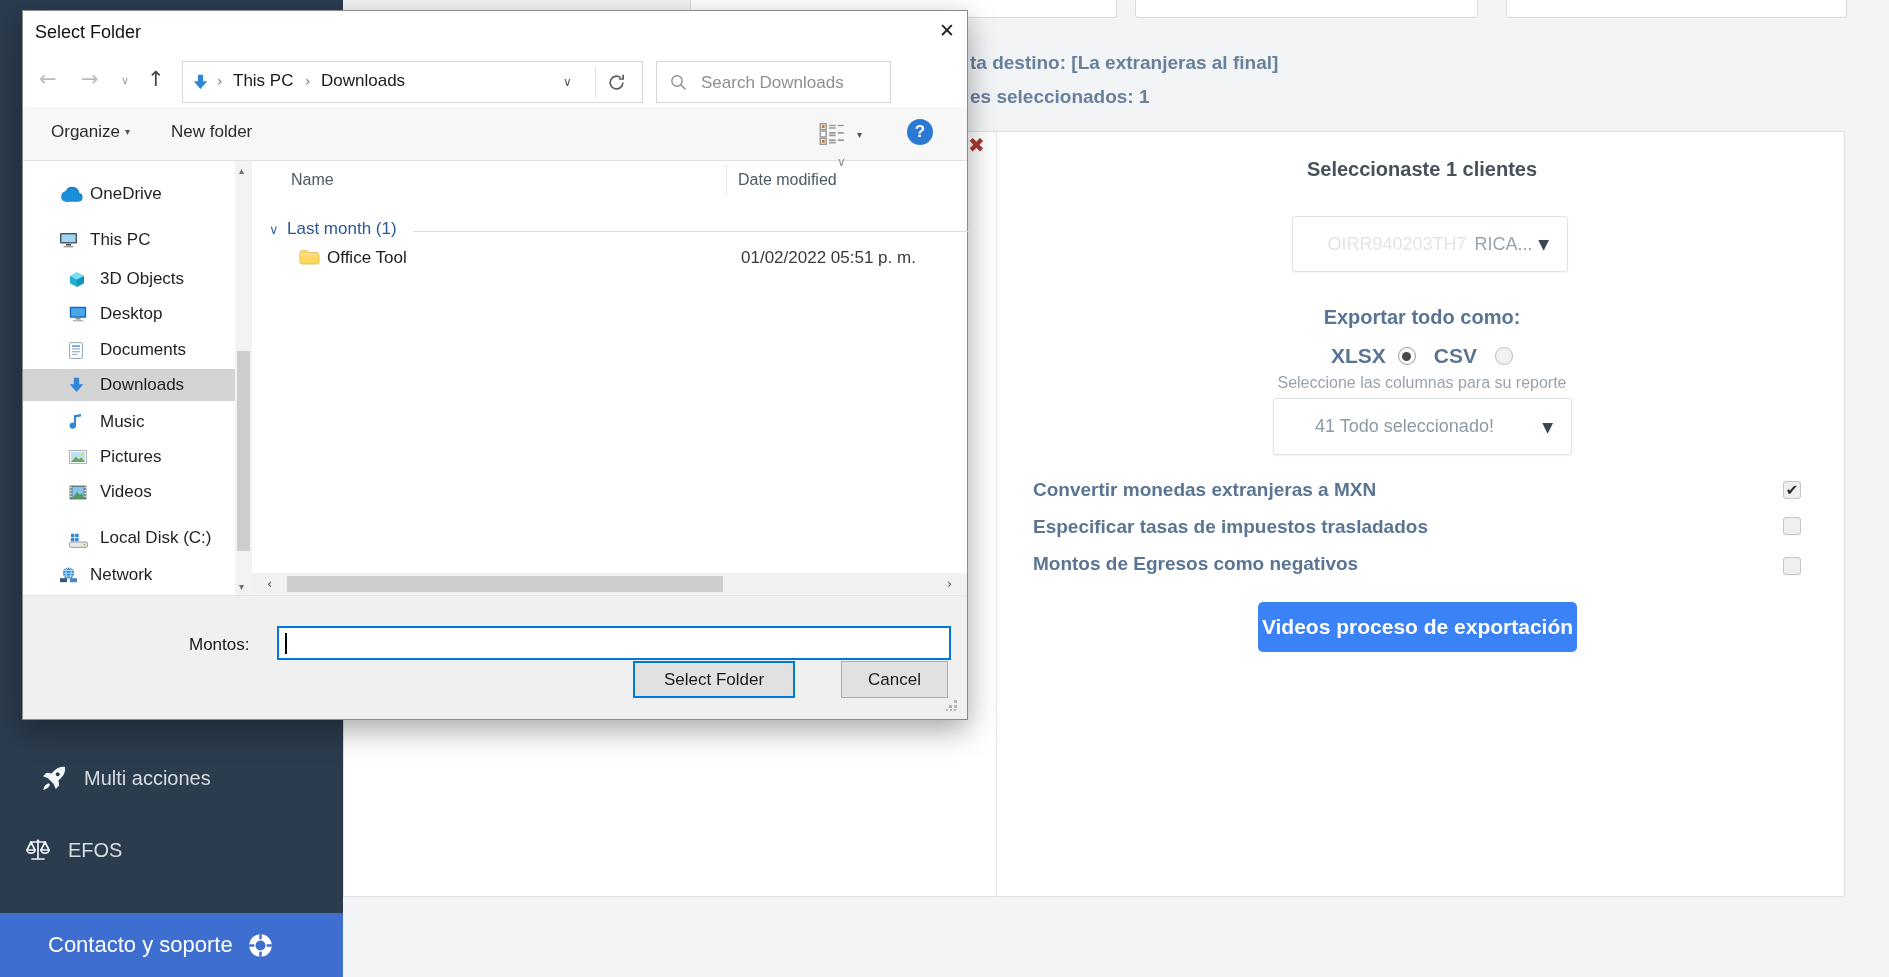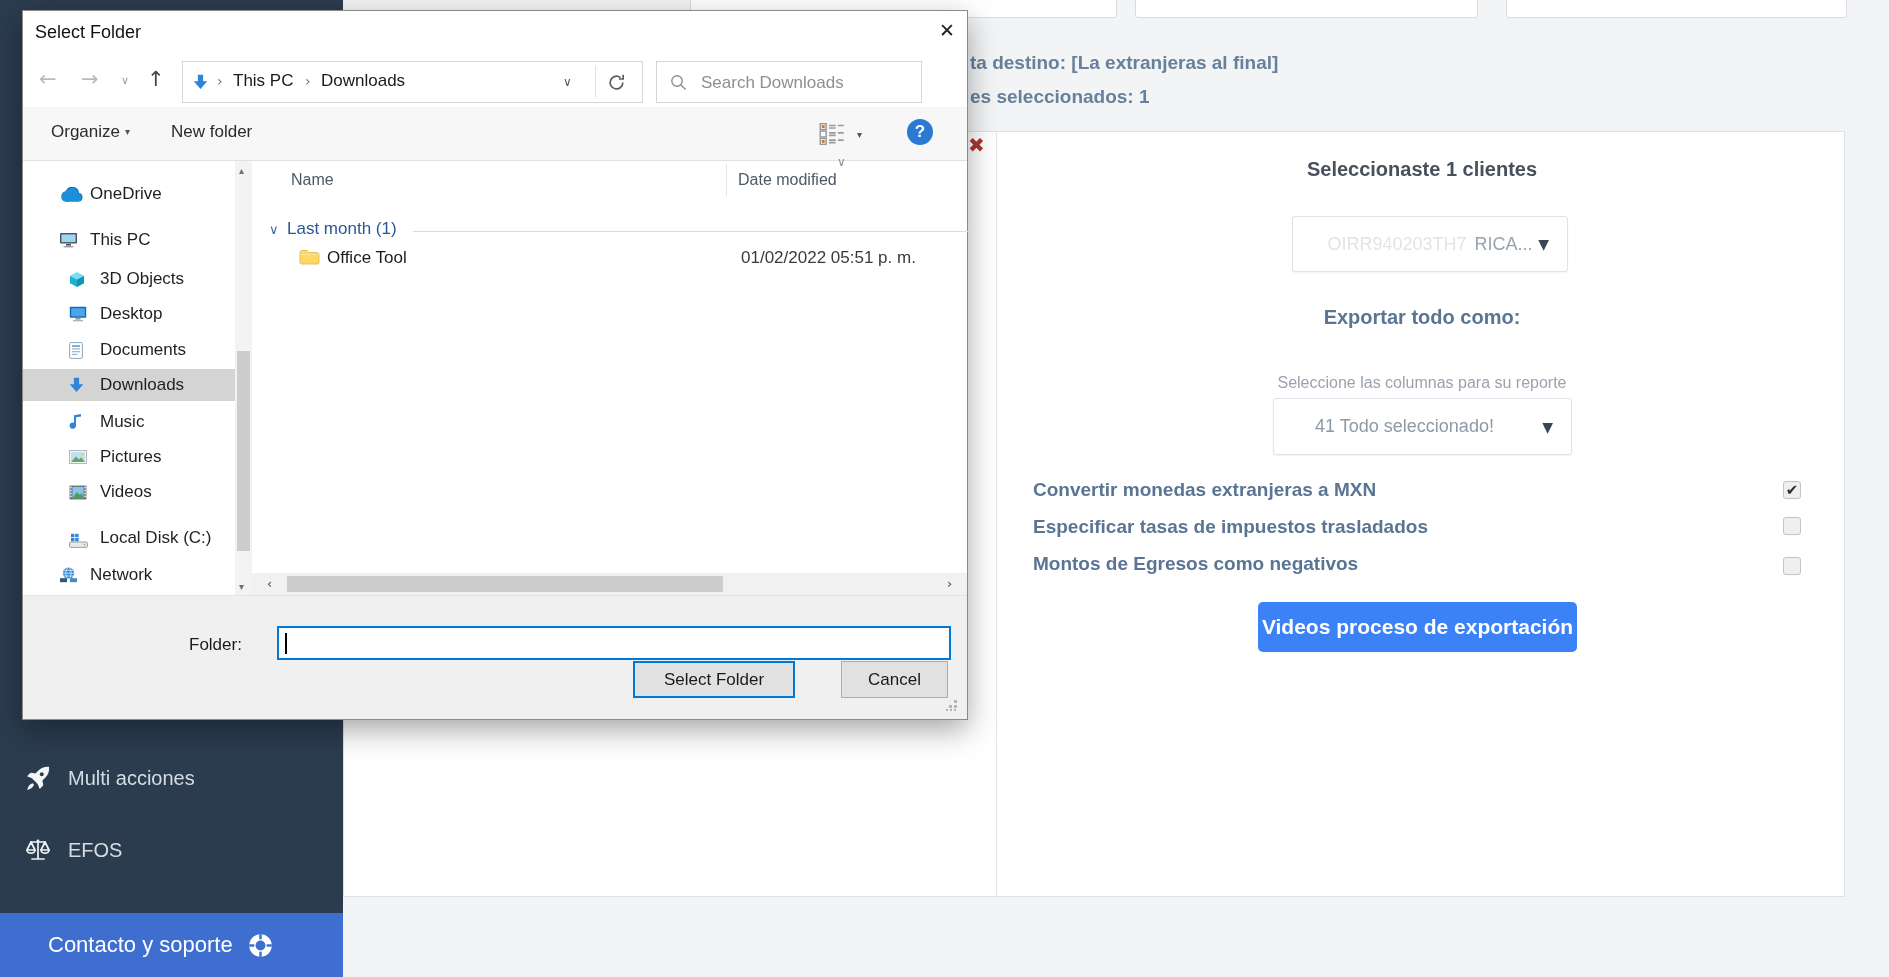--- a/index.html
+++ b/index.html
@@ -53,21 +53,21 @@
   
   .dialog{position:absolute;left:22px;top:10px;width:944px;height:708px;background:#fff;border:1px solid #8a8a8a;
           box-sizing:content-box;box-shadow:0 10px 28px rgba(0,0,0,.35);z-index:100;font-size:17px;color:#1f1f1f;}
   .dlg-title{position:absolute;left:12px;top:11px;font-size:18px;color:#111;}
   .dlg-close{position:absolute;left:916px;top:8px;font-size:19px;color:#222;cursor:pointer;}
   .navglyph{position:absolute;font-size:21px;line-height:1;}
   .addr{position:absolute;left:159px;top:50px;width:461px;height:42px;border:1px solid #d6d6d6;background:#fff;box-sizing:border-box;}
   .addr-txt{position:absolute;top:9px;font-size:17px;color:#1a1a1a;cursor:pointer;}
   .addr-sep{position:absolute;top:11px;font-size:14px;color:#777;}
   .addr-div{position:absolute;left:412px;top:4px;width:1px;height:32px;background:#e2e2e2;}
-  .search{position:absolute;left:633px;top:50px;width:266px;height:42px;border:1px solid #d6d6d6;background:#fff;box-sizing:border-box;}
+  .search{position:absolute;left:633px;top:50px;width:235px;height:42px;border:1px solid #d6d6d6;background:#fff;box-sizing:border-box;}
   .search input{position:absolute;left:42px;top:7px;width:230px;height:26px;border:none;outline:none;font-size:17px;
                 font-family:"Liberation Sans",sans-serif;color:#333;background:transparent;}
   .search input::placeholder{color:#8f8f8f;}
   .toolbar{position:absolute;left:0;top:96px;width:944px;height:54px;background:#f7f7f7;border-bottom:1px solid #e1e1e1;box-sizing:border-box;}
   .tb-item{position:absolute;top:15px;font-size:17px;color:#2b2b2b;cursor:pointer;}
   .tb-caret{font-size:10px;color:#555;margin-left:5px;vertical-align:2px;}
   .help-circle{position:absolute;left:884px;top:108px;width:26px;height:26px;border-radius:50%;background:#2a7ad4;color:#fff;
                font-size:17px;font-weight:bold;display:flex;align-items:center;justify-content:center;cursor:pointer;}
 
   .tree{position:absolute;left:0;top:150px;width:212px;height:434px;overflow:hidden;}
@@ -97,21 +97,21 @@
            display:flex;align-items:center;justify-content:center;cursor:pointer;box-sizing:border-box;}
   .btn-primary{left:610px;width:162px;border:2px solid #0078d7;}
   .btn-plain{left:818px;width:107px;border:1px solid #adadad;}
 </style>
 </head>
 <body>
 
 <div class="stage">
 
   <div class="sidebar">
-    <div class="side-item" style="top:758px;">
+    <div class="side-item" style="top:758px;padding-left:16px;">
       <span class="ic"><svg width="28" height="28" viewBox="0 0 24 24">
             <path fill="#f4f7f9" d="M21.5 2.5c-3.5-.4-6.9.9-9.3 3.3L9.8 8.2l-3.1-.6a2 2 0 0 0-1.8.6L2.6 10.5l4.2 1.8 4.9 4.9 1.8 4.2 2.3-2.3a2 2 0 0 0 .6-1.8l-.6-3.1 2.4-2.4c2.4-2.4 3.7-5.8 3.3-9.3z"></path>
             <circle cx="15.2" cy="8.8" r="1.7" fill="#2b3c4f"></circle>
             <path fill="#f4f7f9" d="M7.5 16.5c-1.6.3-3 1.6-3.8 3.1-.5 1-.8 2-.9 2.6.6-.1 1.6-.4 2.6-.9 1.5-.8 2.8-2.2 3.1-3.8z"></path>
           </svg></span>
       <span class="side-label">Multi acciones</span>
     </div>
     <div class="side-item" style="top:830px;">
       <span class="ic"><svg width="28" height="26" viewBox="0 0 28 26" fill="none" stroke="#eef2f5" stroke-width="1.7" stroke-linecap="round" stroke-linejoin="round">
             <path d="M14 4v18M8 22h12M7 5h14"></path>
@@ -147,20 +147,26 @@
   <div class="p-title">Seleccionaste 1 clientes</div>
 
   <div class="dd" style="left:1292px;top:216px;width:276px;height:56px;">
     <span class="dd-faint">OIRR940203TH7</span>
     <span class="dd-val">RICA...</span>
     <span class="caret glyph">▼</span>
   </div>
 
   <div class="p-export">Exportar todo como:</div>
 
+  <div class="radio-row">
+    <span class="fmt">XLSX</span>
+    <span class="radio on"></span>
+    <span class="fmt" style="margin-left:6px;">CSV</span>
+    <span class="radio" style="margin-left:6px;"></span>
+  </div>
 
   <div class="p-hint">Seleccione las columnas para su reporte</div>
 
   <div class="dd" style="left:1273px;top:398px;width:299px;height:57px;">
     <span class="dd-val2">41 Todo seleccionado!</span>
     <span class="caret glyph">▼</span>
   </div>
 
   <div class="opt-label" style="top:478px;">Convertir monedas extranjeras a MXN</div>
   <div class="opt-label" style="top:515px;">Especificar tasas de impuestos trasladados</div>
@@ -356,21 +362,21 @@
         </div>
       </div>
 
     <div class="hscroll">
       <span class="ab glyph" style="left:15px;top:3px;font-size:13px;color:#4a4a4a;">‹</span>
       <div class="hthumb"></div>
       <span class="ab glyph" style="left:695px;top:3px;font-size:13px;color:#4a4a4a;">›</span>
     </div>
 
     <div class="dlg-bottom"></div>
-    <div class="folder-label">Folder:</div>
+    <div class="folder-label">Montos:</div>
     <input class="folder-input" type="text" value="" style="">
     <div class="ab" style="left:262px;top:622px;width:1.5px;height:21px;background:#000;"></div>
     <div class="win-btn btn-primary">Select Folder</div>
     <div class="win-btn btn-plain">Cancel</div>
     <span class="ic ab" style="left:922px;top:688px;"><svg width="13" height="13" viewBox="0 0 13 13" fill="#b5b5b5">
           <rect x="9" y="1" width="3" height="3"></rect>
           <rect x="9" y="6" width="3" height="3"></rect>
           <rect x="4" y="6" width="3" height="3"></rect>
           <rect x="9" y="10" width="2" height="2"></rect>
           <rect x="5" y="10" width="2" height="2"></rect>

